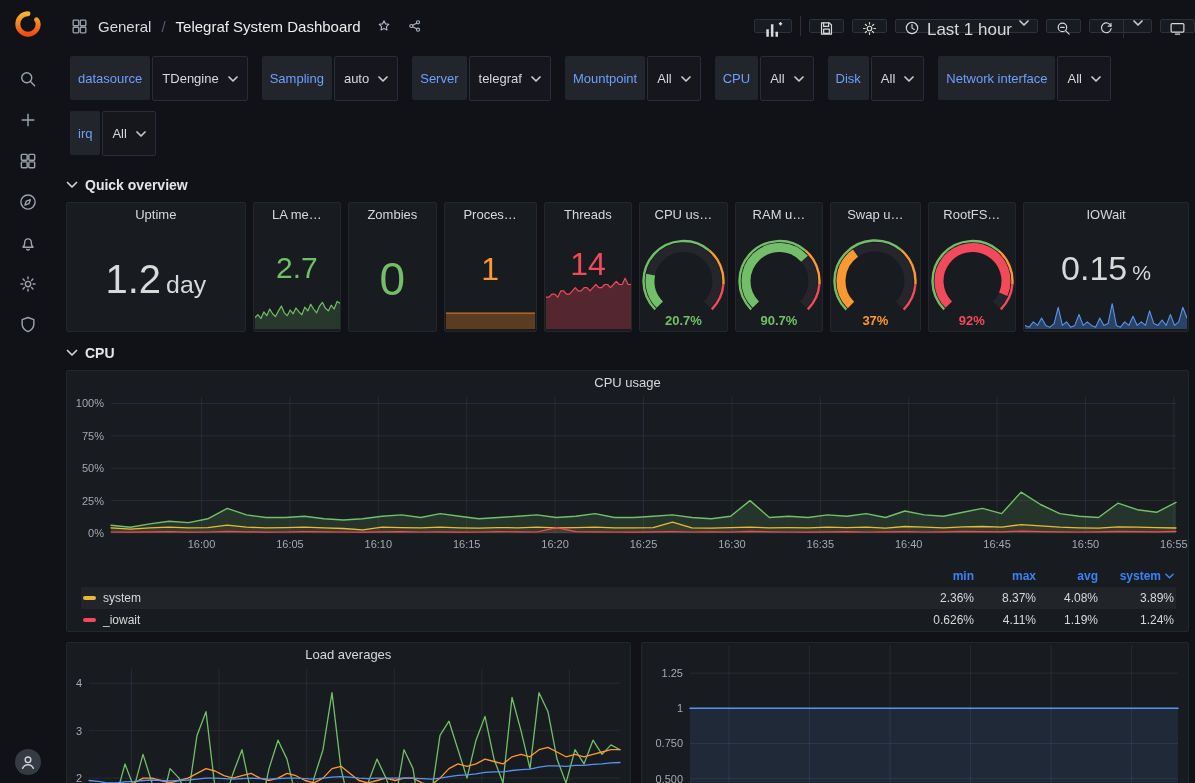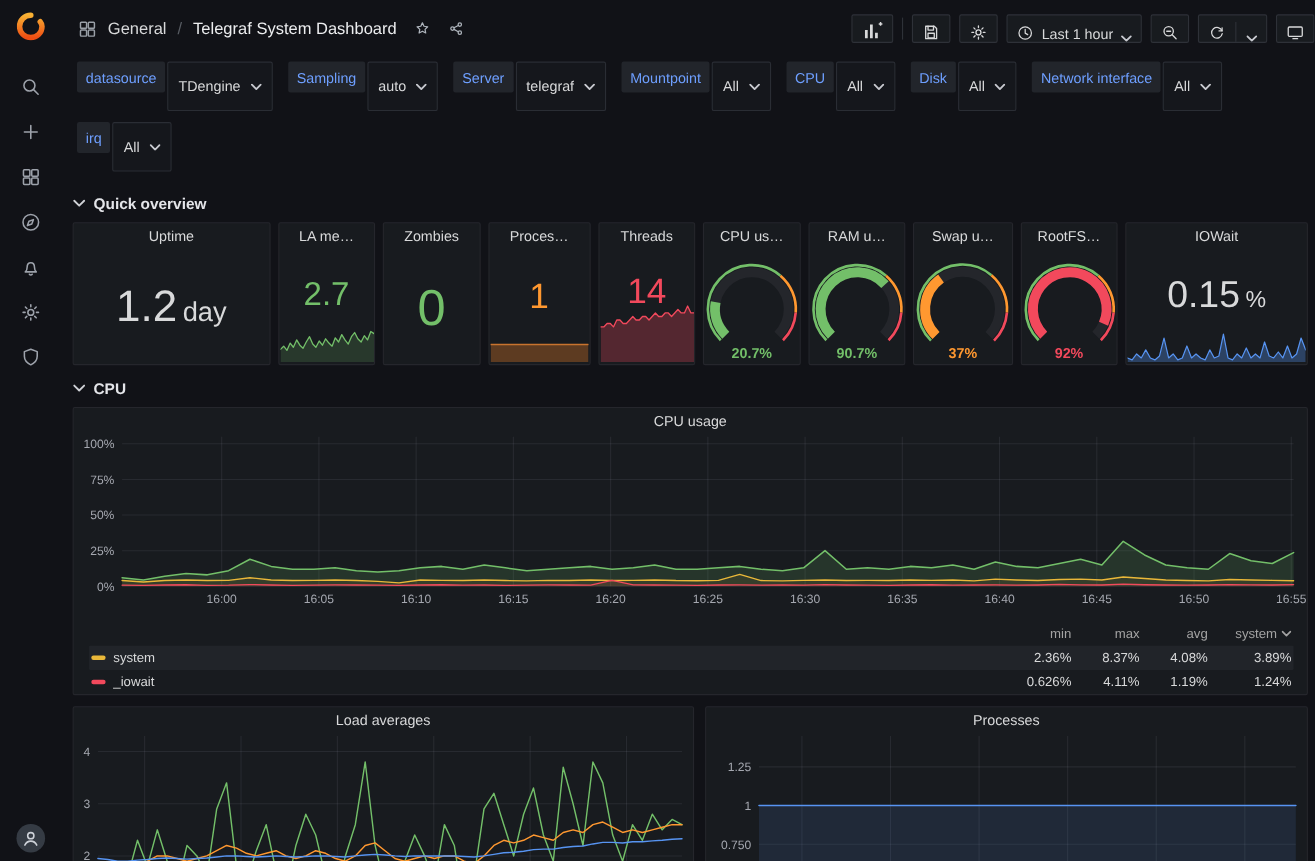--- a/index.html
+++ b/index.html
@@ -19,30 +19,30 @@
 
   
   .main{flex:1;min-width:0;display:flex;flex-direction:column}
   .topnav{flex:0 0 52px;display:flex;align-items:center;padding:0 8px 0 14px;gap:9px}
   .crumb-txt{font-size:15px;color:#d8d9da}
   .crumb-sep{color:#585c63;font-size:15px;margin:0 1px}
   .crumb-title{font-size:15px;color:#ecedef}
   .crumb-icon{color:#9aa0a8}
   .mini-ic{color:#aeb4bc;margin-left:6px}
   .toolbar{margin-left:auto;display:flex;align-items:center;gap:8px}
-  .btn{display:inline-flex;align-items:flex-end;gap:7px;height:26px;padding:0 8px;background:#181b1f;
-       border:1px solid #2e3138;border-radius:2px;color:#d8d9da;font-size:13px;white-space:nowrap}
+  .btn{display:inline-flex;align-items:flex-start;gap:7px;height:14px;padding:0 8px;background:#181b1f;
+       border:1px solid #2e3138;border-radius:2px;color:#d8d9da;font-size:17px;white-space:nowrap}
   .vdiv{width:1px;height:20px;background:#2e3138}
   .btn .sep{width:1px;height:18px;background:#2e3138;margin:0 2px}
   .btn.tv{margin-right:-8px}
 
   
   .filters{flex:0 0 auto;display:flex;flex-wrap:wrap;align-items:center;gap:10px 14px;padding:4px 14px 10px}
   .filter{display:flex;gap:2px}
-  .f-label{height:28px;display:inline-flex;align-items:center;padding:0 8px;background:#22252b;
+  .f-label{height:44px;display:inline-flex;align-items:center;padding:0 8px;background:#22252b;
            color:#6e9fff;font-weight:500;border-radius:2px}
   .f-value{height:45px;display:inline-flex;align-items:center;gap:9px;padding:0 9px;background:#15171c;
            border:1px solid #2a2d34;border-radius:2px;color:#d8d9da}
   .caret{color:#c7c9cf}
 
   
   .content{flex:1;min-height:0;padding:4px 6px 0 10px;overflow:hidden}
   .section-head{display:flex;align-items:center;gap:7px;height:26px;margin:2px 0 4px;color:#e4e5e9;
                 font-weight:700;font-size:14px}
   .section-head .chev{color:#cfd1d6}
@@ -63,21 +63,21 @@
   .panel-lg{height:262px;margin:2px 0 10px}
   .chart-area{flex:1;min-height:0}
   .panel-lg .chart-area{min-height:158px}
   .legend{flex:0 0 auto;padding:2px 12px 0 14px;font-size:12px}
   .l-row{display:flex;align-items:center;height:22px;padding:0 2px;border-radius:1px}
   .l-row.hl{background:#212429}
   .l-head{height:22px}
   .l-name{flex:1;display:flex;align-items:center;gap:7px;color:#d8d9da;min-width:0}
   .l-v{width:62px;text-align:right;color:#d8d9da;display:flex;justify-content:flex-end;align-items:center;gap:4px}
   .l-v.cur{width:76px}
-  .l-head .l-v{color:#a3a3a3;font-weight:400}
+  .l-head .l-v{color:#3b82f6;font-weight:700}
   .swatch{display:inline-block;width:13px;height:4px;border-radius:2px}
 
   .row2{display:flex;gap:10px;height:252px}
 </style>
 </head>
 <body>
 
 <div class="app" data-interactable="false">
 
   <aside class="sidebar" data-interactable="false">
@@ -550,21 +550,20 @@
                 <text x="414.94" y="221" fill="#a5a8b0" font-size="11" text-anchor="middle">16:40</text>
                 <line x1="502.555" y1="2" x2="502.555" y2="206" stroke="rgba(204,204,220,0.09)" stroke-width="1"></line>
                 <text x="502.555" y="221" fill="#a5a8b0" font-size="11" text-anchor="middle">16:50</text>
                 <polyline points="22.0,149.1 31.0,160.9 40.0,153.8 49.0,130.1 58.0,96.9 67.0,120.6 76.0,87.4 85.0,115.9 94.0,139.6 103.0,101.6 112.0,111.1 121.0,130.1 130.0,68.4 139.0,44.7 148.0,120.6 157.0,134.8 166.0,106.4 175.0,82.7 184.0,125.3 193.0,144.3 202.0,101.6 211.0,73.2 220.0,92.1 229.0,130.1 238.0,149.1 247.0,111.1 256.0,82.7 265.0,25.7 274.0,101.6 283.0,139.6 292.0,153.8 301.0,115.9 310.0,92.1 319.0,111.1 328.0,134.8 337.0,82.7 346.0,101.6 355.0,158.6 364.0,130.1 373.0,68.4 382.0,54.2 391.0,82.7 400.0,111.1 409.0,73.2 418.0,49.4 427.0,92.1 436.0,115.9 445.0,30.5 454.0,63.7 463.0,101.6 472.0,25.7 481.0,44.7 490.0,92.1 499.0,115.9 508.0,82.7 517.0,96.9 526.0,73.2 535.0,87.4 544.0,77.9 553.0,82.7" fill="none" stroke="#73bf69" stroke-width="1.3" stroke-linejoin="round" stroke-linecap="round"></polyline>
                 <polyline points="22.0,120.6 31.0,123.0 40.0,125.3 49.0,123.0 58.0,118.2 67.0,115.9 76.0,111.1 85.0,111.1 94.0,113.5 103.0,115.9 112.0,113.5 121.0,111.1 130.0,106.4 139.0,101.6 148.0,104.0 157.0,108.7 166.0,111.1 175.0,108.7 184.0,106.4 193.0,111.1 202.0,113.5 211.0,111.1 220.0,106.4 229.0,108.7 238.0,113.5 247.0,115.9 256.0,111.1 265.0,101.6 274.0,99.3 283.0,106.4 292.0,113.5 301.0,115.9 310.0,113.5 319.0,111.1 328.0,113.5 337.0,111.1 346.0,111.1 355.0,115.9 364.0,118.2 373.0,111.1 382.0,101.6 391.0,96.9 400.0,99.3 409.0,96.9 418.0,92.1 427.0,94.5 436.0,96.9 445.0,89.8 454.0,87.4 463.0,89.8 472.0,82.7 481.0,80.3 490.0,85.0 499.0,89.8 508.0,87.4 517.0,89.8 526.0,87.4 535.0,85.0 544.0,82.7 553.0,82.7" fill="none" stroke="#ff9830" stroke-width="1.3" stroke-linejoin="round" stroke-linecap="round"></polyline>
                 <polyline points="22.0,113.5 31.0,114.4 40.0,115.9 49.0,115.9 58.0,114.9 67.0,114.4 76.0,113.5 85.0,113.0 94.0,113.5 103.0,114.0 112.0,113.5 121.0,113.0 130.0,112.1 139.0,111.1 148.0,111.1 157.0,111.6 166.0,112.1 175.0,111.6 184.0,111.1 193.0,111.6 202.0,112.1 211.0,111.6 220.0,111.1 229.0,111.1 238.0,111.6 247.0,112.1 256.0,111.1 265.0,110.2 274.0,109.7 283.0,110.2 292.0,111.1 301.0,111.6 310.0,111.1 319.0,111.1 328.0,111.1 337.0,111.1 346.0,111.1 355.0,111.6 364.0,112.1 373.0,111.1 382.0,109.7 391.0,108.3 400.0,107.8 409.0,106.8 418.0,105.4 427.0,104.9 436.0,104.9 445.0,103.5 454.0,102.6 463.0,102.1 472.0,100.2 481.0,98.8 490.0,98.8 499.0,99.3 508.0,98.3 517.0,98.3 526.0,97.4 535.0,96.9 544.0,95.9 553.0,95.5" fill="none" stroke="#5794f2" stroke-width="1.3" stroke-linejoin="round" stroke-linecap="round"></polyline>
               </svg>
             </div>
         </div>
         <div class="panel" style="flex:1" data-interactable="false">
-          <div class="p-title" data-interactable="true">Processes</div>
           <div class="chart-area" data-interactable="true">
               <svg width="546" height="226">
                 <line x1="48" y1="170.82758620689654" x2="536" y2="170.82758620689654" stroke="rgba(204,204,220,0.09)" stroke-width="1"></line>
                 <text x="41" y="174.82758620689654" fill="#a5a8b0" font-size="11" text-anchor="end">0.250</text>
                 <line x1="48" y1="135.65517241379308" x2="536" y2="135.65517241379308" stroke="rgba(204,204,220,0.09)" stroke-width="1"></line>
                 <text x="41" y="139.65517241379308" fill="#a5a8b0" font-size="11" text-anchor="end">0.500</text>
                 <line x1="48" y1="100.48275862068965" x2="536" y2="100.48275862068965" stroke="rgba(204,204,220,0.09)" stroke-width="1"></line>
                 <text x="41" y="104.48275862068965" fill="#a5a8b0" font-size="11" text-anchor="end">0.750</text>
                 <line x1="48" y1="65.31034482758619" x2="536" y2="65.31034482758619" stroke="rgba(204,204,220,0.09)" stroke-width="1"></line>
                 <text x="41" y="69.31034482758619" fill="#a5a8b0" font-size="11" text-anchor="end">1</text>

